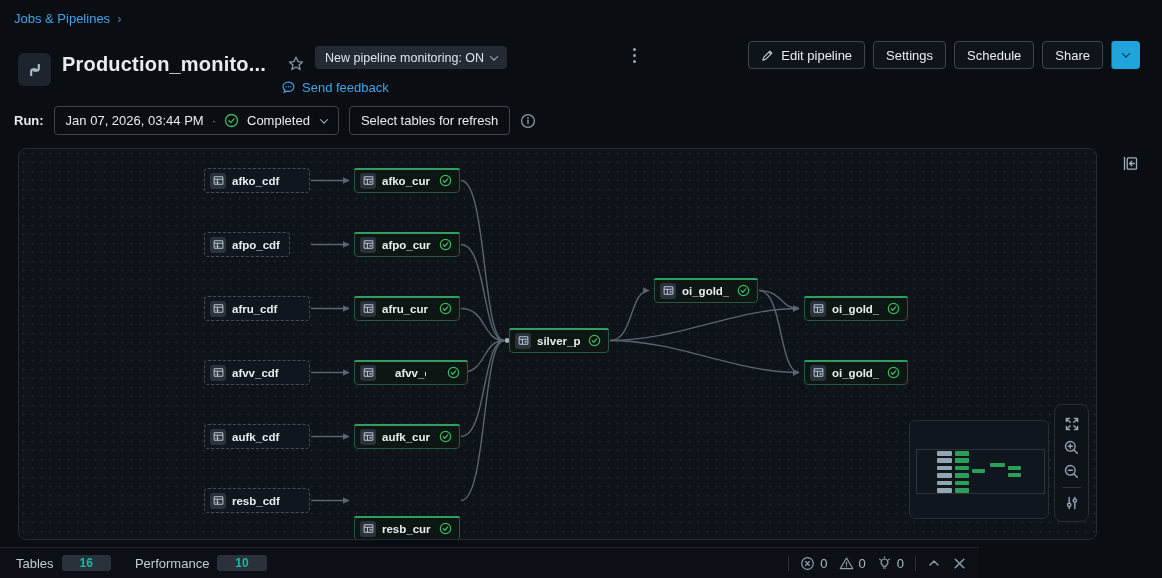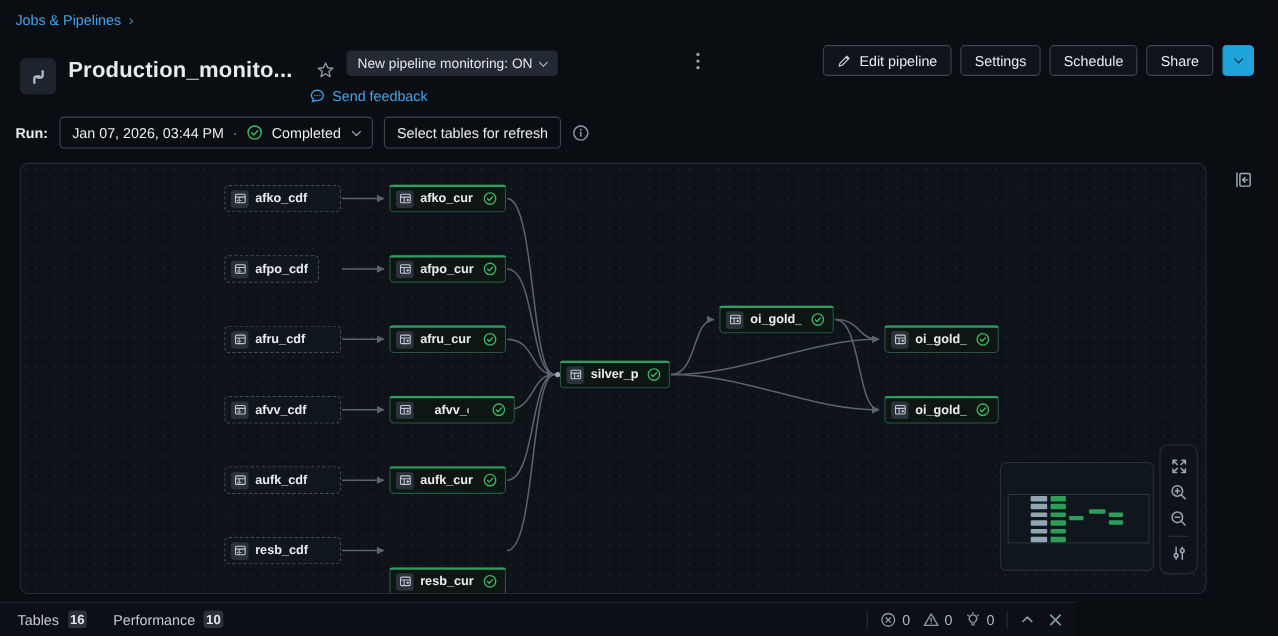--- a/index.html
+++ b/index.html
@@ -68,21 +68,21 @@
   #zoom-toolbar .tdiv { width:19px; height:1px; background:#2a313b; }
   .icon-btn { display:flex; align-items:center; justify-content:center; cursor:pointer; background:none; border:none; }
 
   #panel-toggle { position:absolute; left:1122px; top:155px; cursor:pointer; }
 
   
   #footer { position:absolute; left:0; bottom:0; width:979px; height:31px; background:#0c1016; border-top:1px solid #1f2630;
             display:flex; align-items:center; }
   #footer-tabs { display:flex; gap:24px; padding-left:16px; align-items:center; }
   .ftab { display:flex; gap:8px; align-items:center; font-size:13px; color:#c3ccd5; cursor:pointer; }
-  .badge { background:#2a313b; border-radius:3px; padding:1px 2px; font-size:12px; font-weight:700; color:#e5e5e5; }
+  .badge { background:#2a313b; border-radius:3px; padding:1px 18px; font-size:12px; font-weight:700; color:#14b8a6; }
   #footer-right { margin-left:auto; display:flex; align-items:center; gap:11px; padding-right:12px; }
   .fdiv { width:1px; height:15px; background:#2a313b; }
   .counter { display:flex; align-items:center; gap:5px; font-size:13px; color:#aeb9c4; }
 </style>
 </head>
 <body>
 
 <div id="breadcrumb">
   <span class="link">Jobs &amp; Pipelines</span>
   <span class="sep">›</span>

